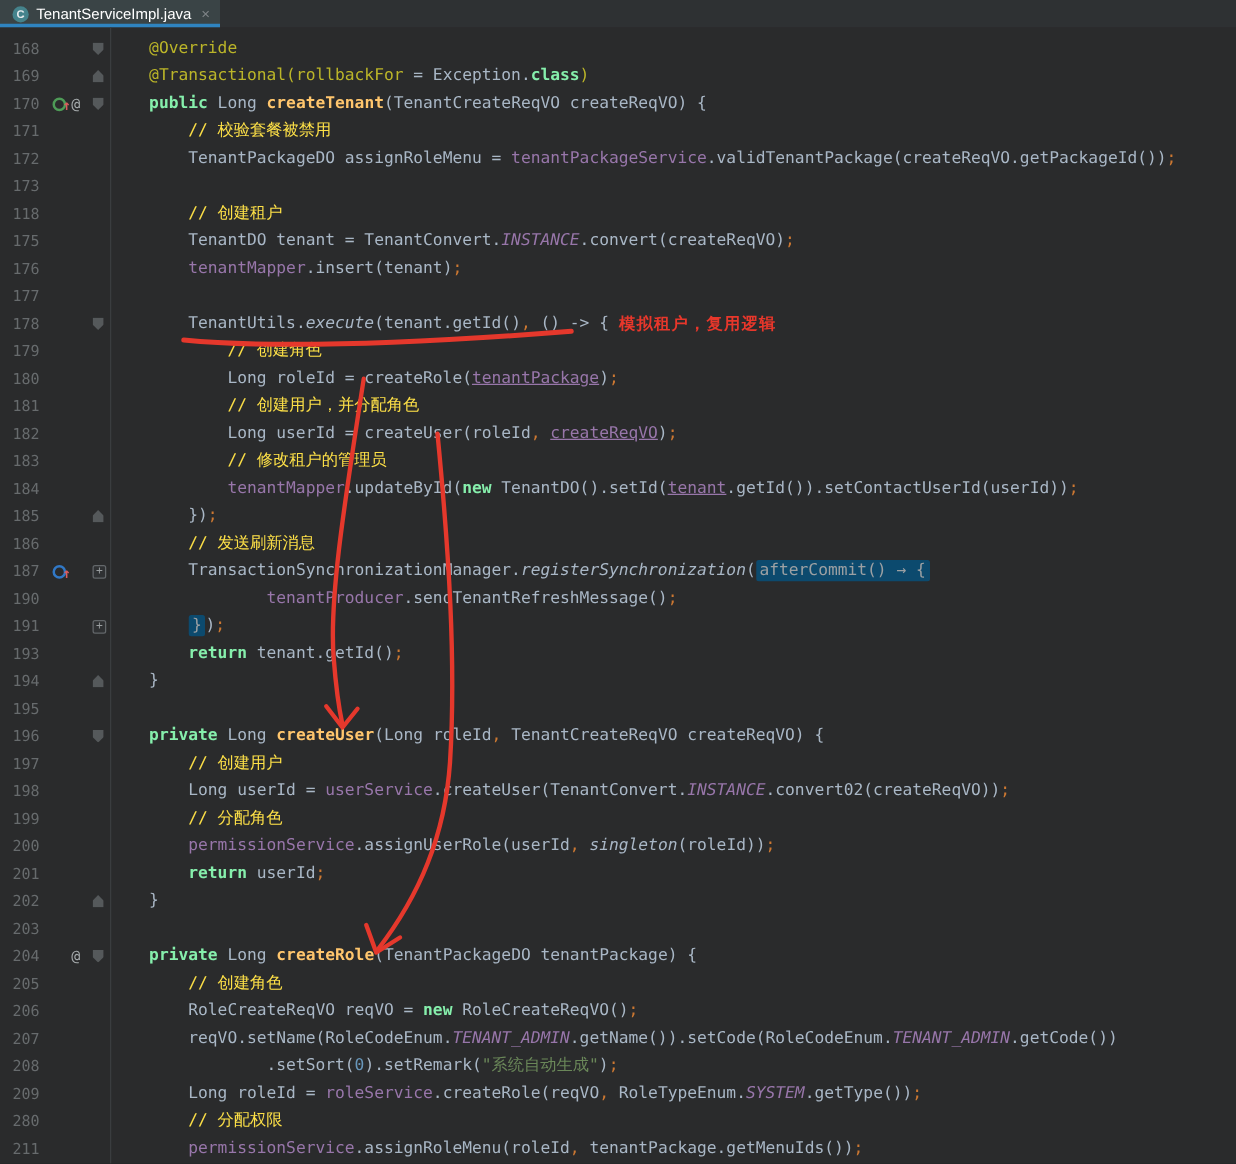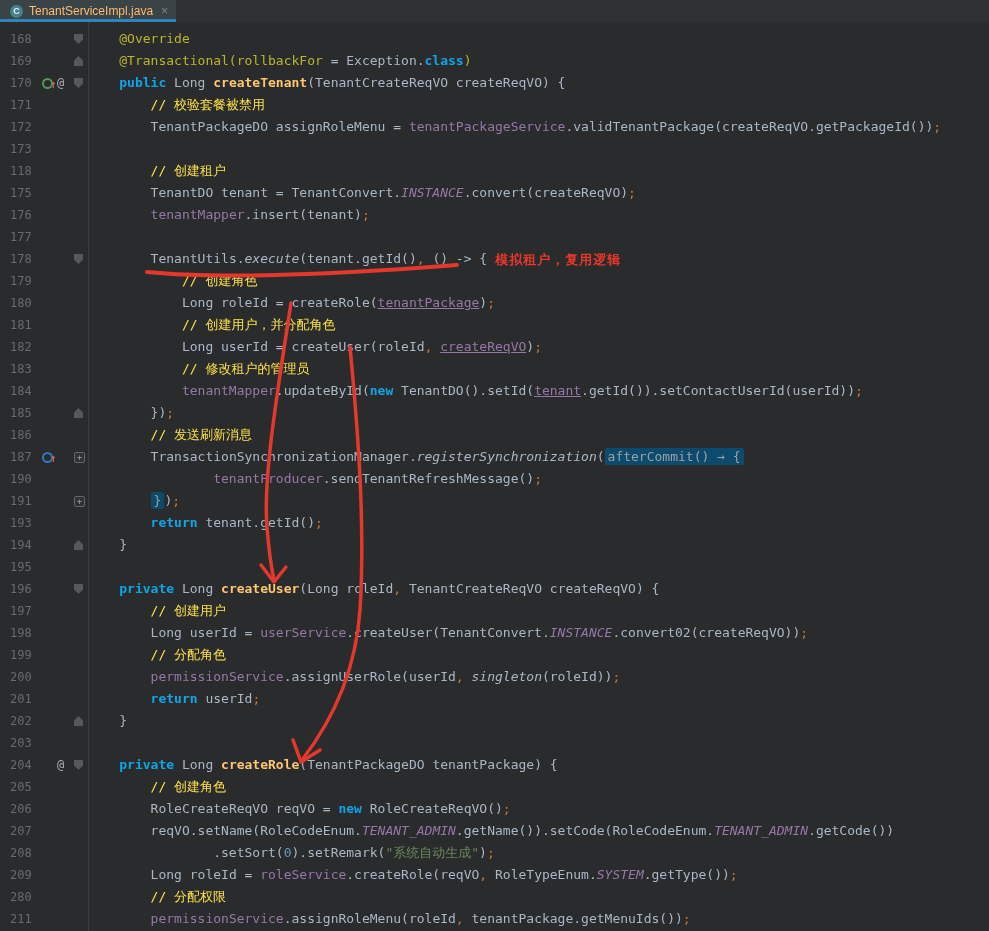--- a/index.html
+++ b/index.html
@@ -6,21 +6,21 @@
   #app{position:relative;width:989px;height:931px;background:#2A2B2C;overflow:hidden;
        font-family:"DejaVu Sans Mono","Liberation Mono",monospace;}
   
   #tabbar{position:relative;height:22px;background:#2E3133;display:flex;align-items:stretch;}
   .tab{position:relative;display:flex;align-items:center;gap:6px;padding:0 8px 0 10px;
        background:#3A4446;min-width:150px;}
   .tab .underline{position:absolute;left:0;right:0;bottom:0;height:3px;background:#2F84C0;}
   .cls-icon{width:13px;height:13px;border-radius:50%;background:#45838C;color:#E8ECEE;
        font-family:"Liberation Sans",sans-serif;font-size:9px;font-weight:700;
        display:flex;align-items:center;justify-content:center;}
-  .tab-title{color:#fdba74;font-family:"Liberation Sans",sans-serif;font-size:12px;}
+  .tab-title{color:#ffffff;font-family:"Liberation Sans",sans-serif;font-size:12px;}
   .tab-close{color:#7F8487;font-family:"Liberation Sans",sans-serif;font-size:12px;margin-left:2px;}
   
   #editor{position:relative;padding-top:6px;height:903px;background:#2A2B2C;}
   #gutter-sep{position:absolute;top:0;bottom:0;left:88px;width:1px;background:#3A3D3F;}
   .line{position:relative;height:22px;line-height:22px;white-space:pre;font-size:13px;}
   .ln{position:absolute;left:0;width:38px;text-align:left;padding-left:10px;box-sizing:border-box;
       color:#676B6D;font-size:12px;}
   .gicons{position:absolute;left:40px;top:0;height:22px;}
   .ring{position:absolute;top:6px;left:2px;width:7px;height:7px;border-radius:50%;border:2px solid #4E9B57;}
   .ring.blue{border-color:#3178C6;}
@@ -28,21 +28,21 @@
   .aticon{position:absolute;top:0;left:17px;color:#A6ABAD;font-size:12px;}
   .fm{position:absolute;left:74px;top:6px;display:block;}
   .fm.down{width:9px;height:10px;background:#55595B;
      clip-path:polygon(0 0,100% 0,100% 55%,50% 100%,0 55%);}
   .fm.up{width:9px;height:10px;background:#55595B;
      clip-path:polygon(0 45%,50% 0,100% 45%,100% 100%,0 100%);}
   .fm.plus{width:9px;height:9px;border:1px solid #63676A;border-radius:2px;color:#9A9EA0;
      font-size:9px;line-height:8px;text-align:center;background:#2F3133;}
   .code{position:absolute;left:88px;top:0;height:22px;color:#A9B7C6;}
   
-  .tk-kw{color:#0ea5e9;font-weight:600;}
+  .tk-kw{color:#86efac;font-weight:600;}
   .tk-fn{color:#FFC66D;font-weight:600;}
   .tk-ann{color:#BBB529;}
   .tk-fld{color:#9876AA;}
   .tk-fldu{color:#9876AA;text-decoration:underline;}
   .tk-cst{color:#9876AA;font-style:italic;}
   .tk-stm{color:#A9B7C6;font-style:italic;}
   .tk-com{color:#fde047;}
   .tk-str{color:#6A8759;}
   .tk-num{color:#6897BB;}
   .tk-pun{color:#CC7832;}

